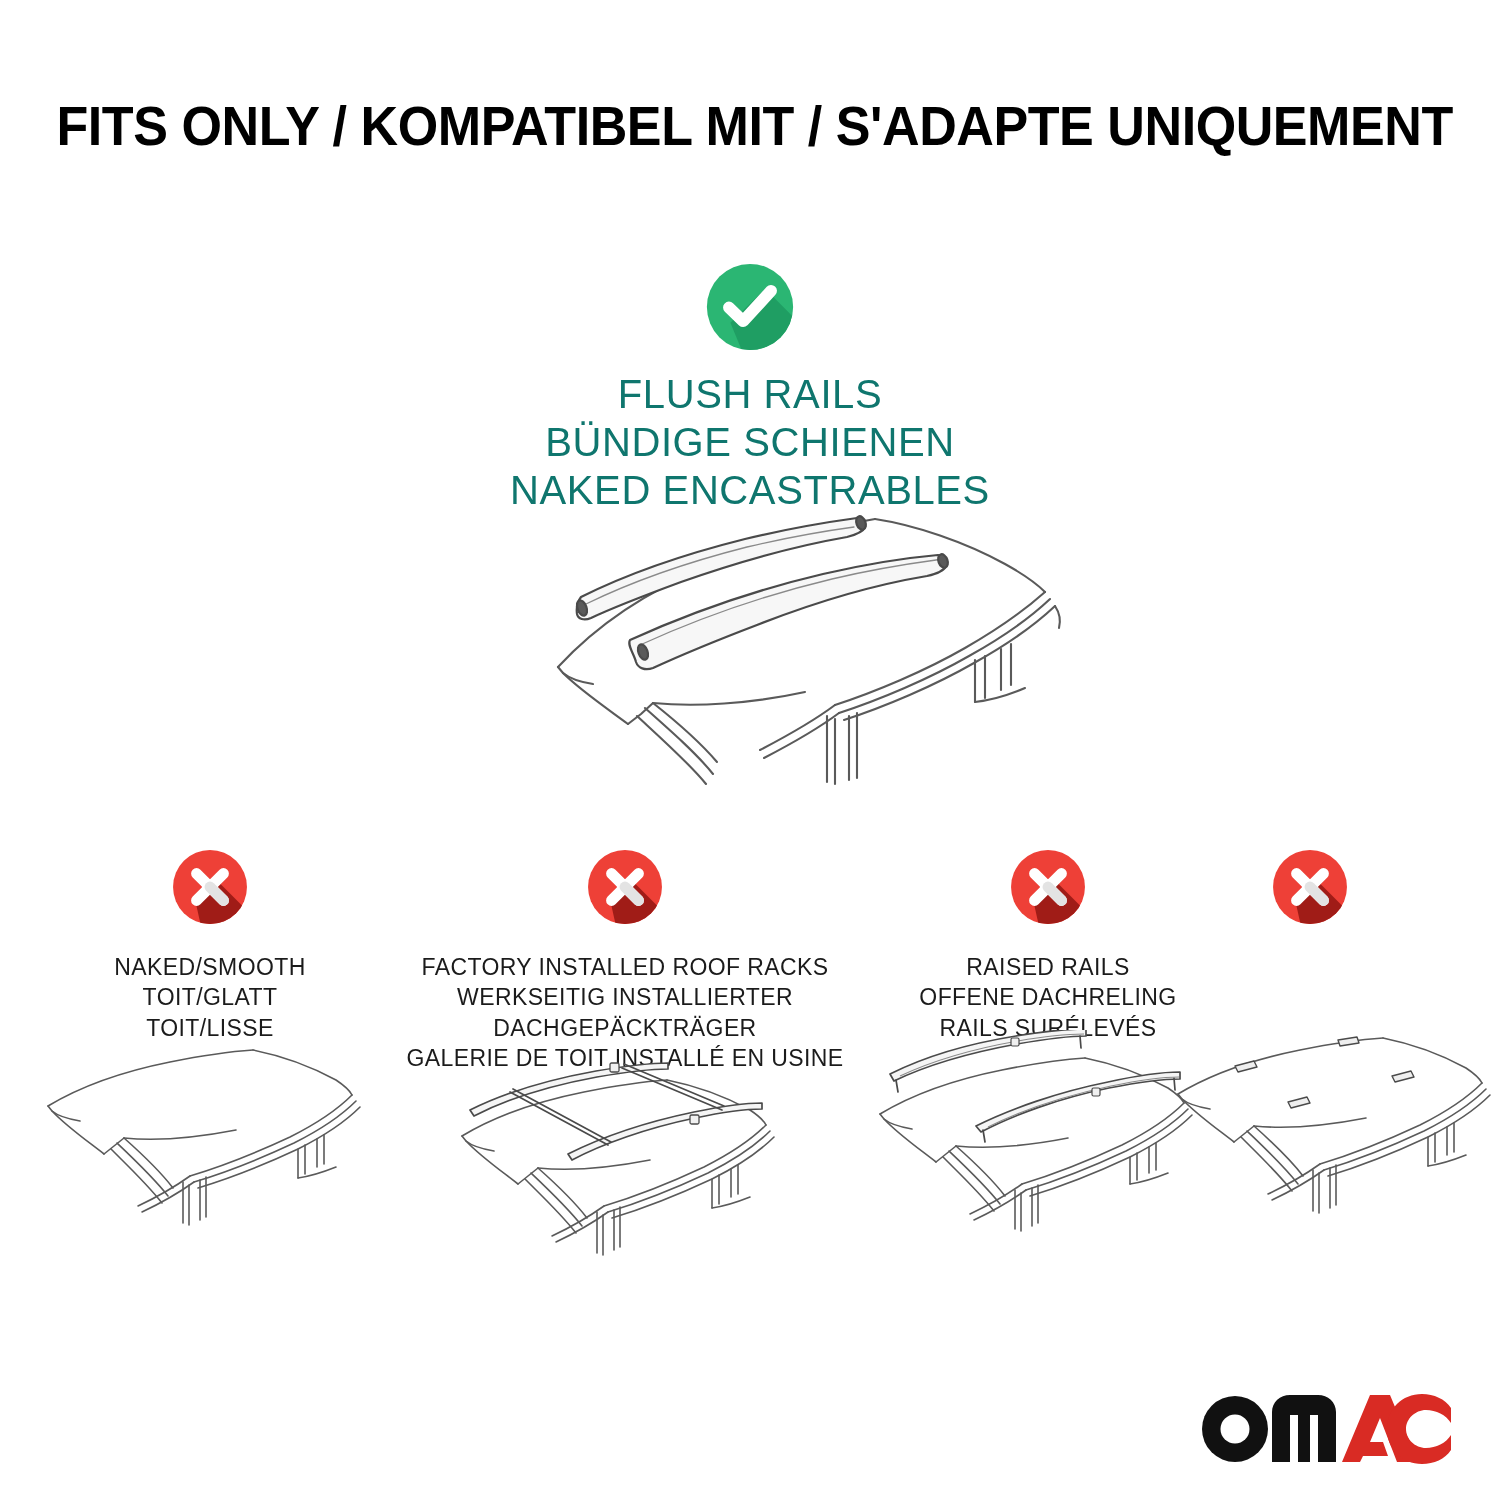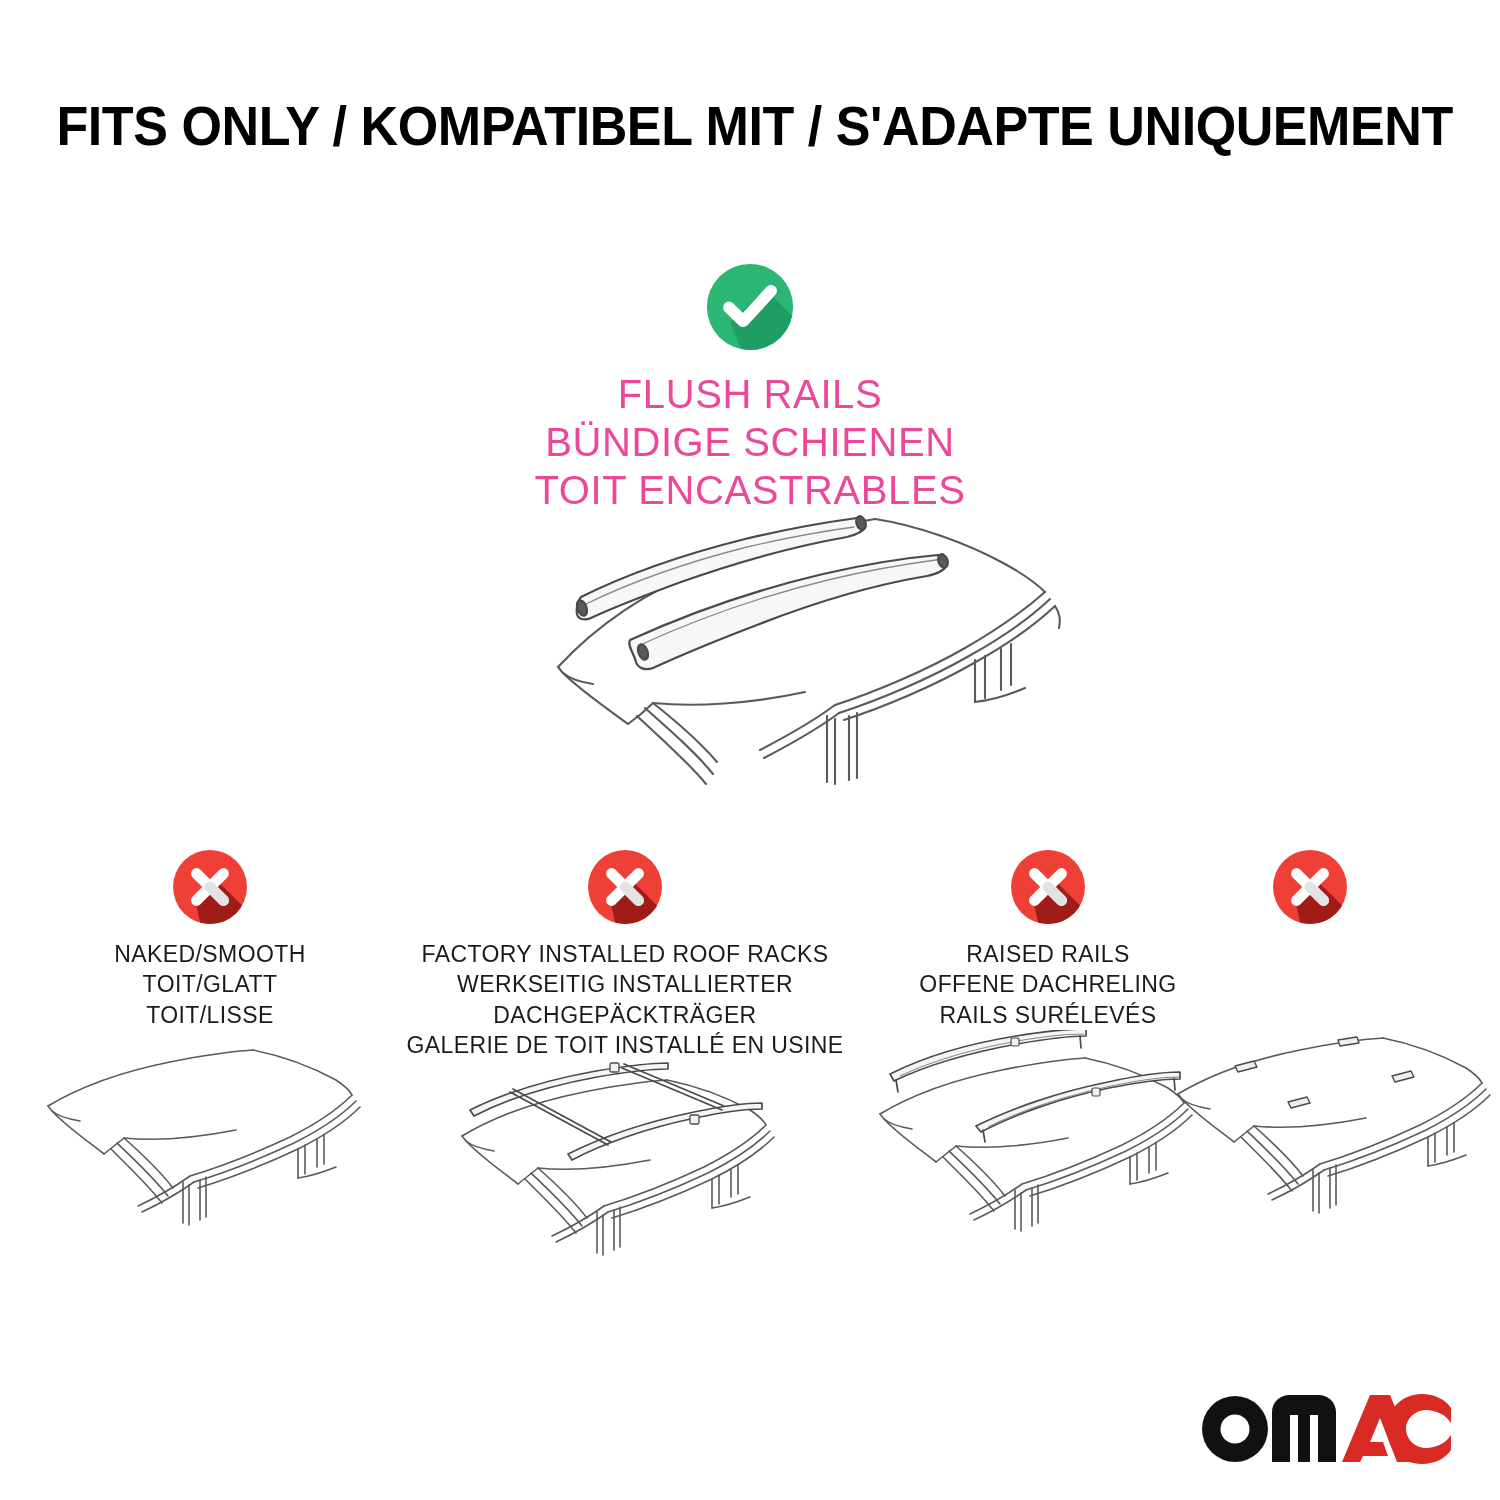--- a/index.html
+++ b/index.html
@@ -52,21 +52,21 @@
     display: block;
   }
   .hero-labels {
     margin-top: 14px;
   }
   .hero-labels .line {
     font-size: 40px;
     line-height: 1.20;
     letter-spacing: 0.6px;
     font-weight: 300;
-    color: #ec4899;
+    color: #0f766e;
   }
 
   .hero-illu {
     position: absolute;
     top: 492px;
     left: 445px;
     width: 620px;
     height: 320px;
   }
 
@@ -81,21 +81,21 @@
   .col {
     position: absolute;
     top: 0;
     text-align: center;
   }
   .col-badge {
     display: flex;
     justify-content: center;
   }
   .col-labels {
-    margin-top: 10px;
+    margin-top: 23px;
   }
   .col-labels .line {
     font-size: 23px;
     line-height: 1.32;
     letter-spacing: 0.4px;
     font-weight: 300;
     color: #1b1b1b;
     white-space: nowrap;
   }
   .col-illu {
@@ -149,21 +149,21 @@
         <polygon points="65.5,31.5 100,66 100,100 44,100 30,66" fill="#1f9e63"></polygon>
       </g>
 
       <path d="M28.5 50.5 L43 64.5 L71.5 33.5" fill="none" stroke="#ffffff" stroke-width="12" stroke-linecap="round" stroke-linejoin="round"></path>
     </svg>
   </div>
 
   <div class="hero-labels">
     <div class="line">FLUSH RAILS</div>
     <div class="line">BÜNDIGE SCHIENEN</div>
-    <div class="line">TOIT ENCASTRABLES</div>
+    <div class="line">NAKED ENCASTRABLES</div>
   </div>
 </div>
 
 <div class="hero-illu">
   <svg width="620" height="320" viewBox="0 0 620 320">
     <g fill="none" stroke="#5a5a5a" stroke-width="2.1" stroke-linejoin="round" stroke-linecap="round">
 
       <path d="M113 175 C150 135 200 100 262 75 C330 48 400 32 430 27"></path>
       <path d="M430 27 C470 33 520 50 560 72 C578 82 592 92 600 100"></path>
       <path d="M113 175 L118 181 C124 186 135 190 148 192"></path>

